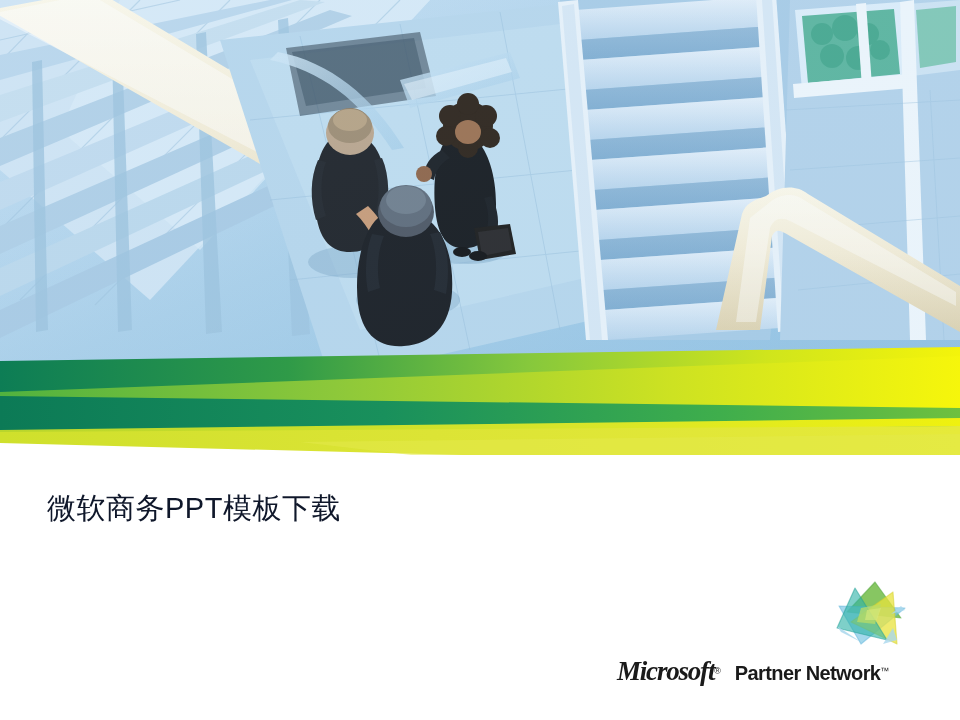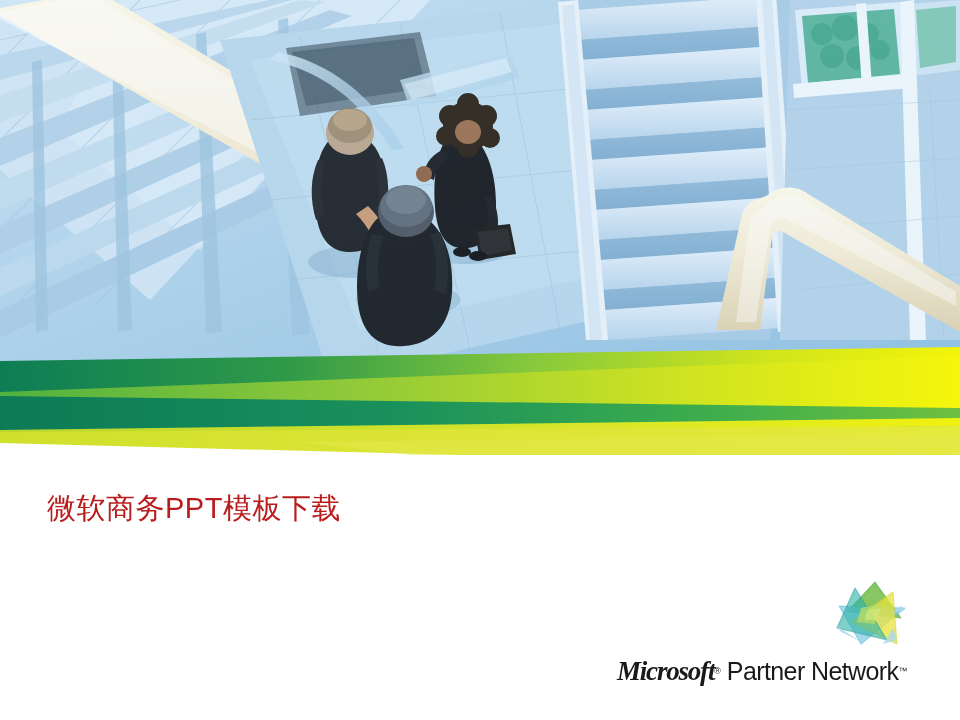--- a/index.html
+++ b/index.html
@@ -50,21 +50,21 @@
   }
 
   
   .title {
     position: absolute;
     left: 47px;
     top: 488px;
     font-size: 29px;
     line-height: 40px;
     letter-spacing: 0.5px;
-    color: #b91c1c;
+    color: #0f172a;
     font-weight: 400;
     white-space: nowrap;
   }
 
   
   .logo {
     position: absolute;
     left: 617px;
     top: 578px;
     width: 300px;
@@ -97,24 +97,24 @@
   }
   .wm-reg {
     font-size: 9px;
     vertical-align: super;
     font-weight: normal;
     font-style: normal;
     letter-spacing: 0;
   }
   .wm-pn {
     font-family: "Liberation Sans", "DejaVu Sans", sans-serif;
-    font-weight: 400;
-    font-size: 25px;
+    font-weight: 700;
+    font-size: 20px;
     letter-spacing: -0.6px;
-    margin-left: 6px;
+    margin-left: 14px;
   }
   .wm-tm {
     font-size: 9px;
     vertical-align: super;
     letter-spacing: 0;
   }
 </style>
 </head>
 <body>
 

